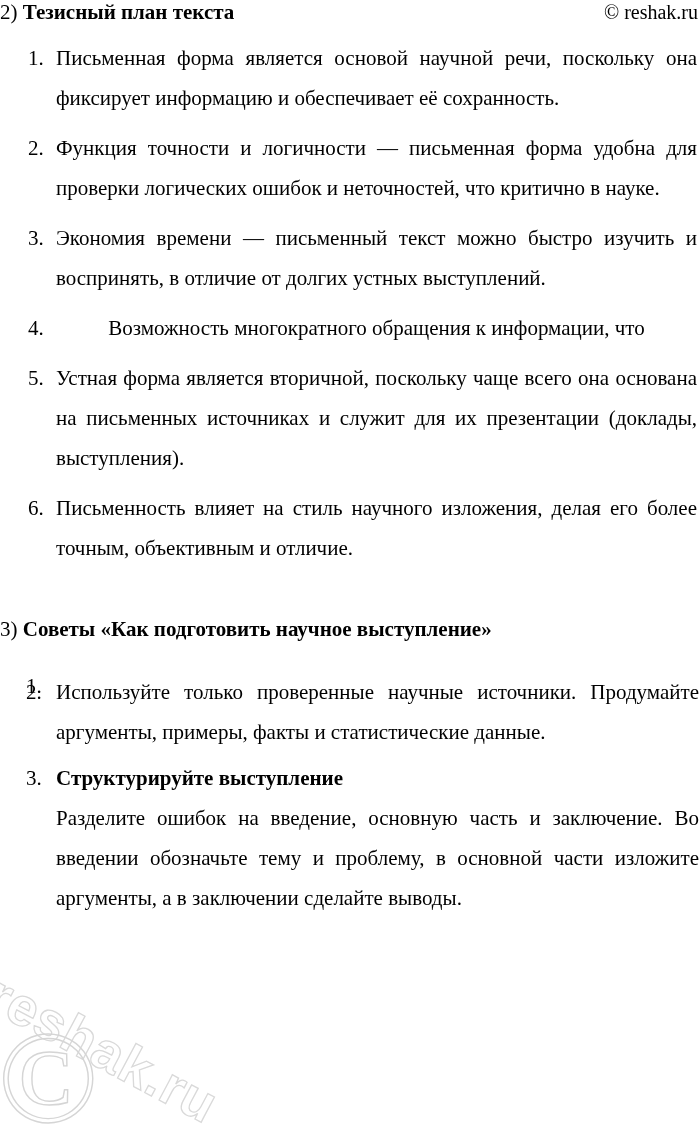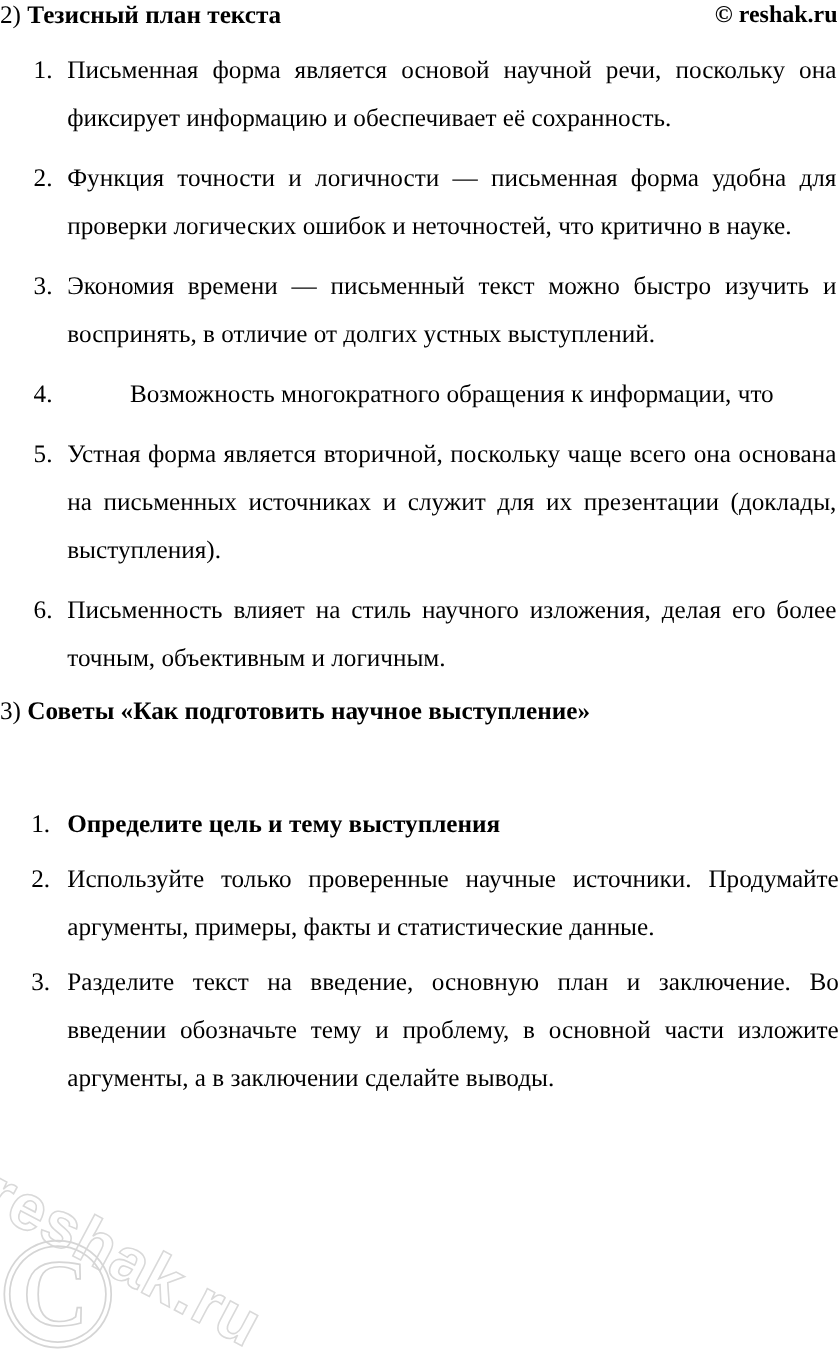--- a/index.html
+++ b/index.html
@@ -63,21 +63,20 @@
   
   .content {
     position: relative;
     z-index: 2;
   }
 
   
   .topline {
     position: relative;
     height: 24px;
-    font-weight: bold;
   }
   .credit {
     position: absolute;
     right: 1px;
     top: 1px;
     font-size: 20px;
     line-height: 22px;
     white-space: nowrap;
   }
 
@@ -89,21 +88,21 @@
     line-height: 24px;
     white-space: nowrap;
   }
   .section-heading .num {
     font-weight: normal;
   }
   .section-heading .ttl {
     font-weight: bold;
   }
   #heading-2 { top: 0px; }
-  #heading-3 { top: 580px; }
+  #heading-3 { top: 617px; }
 
   
   .list {
     position: absolute;
     left: 0;
     width: 699px;
   }
   #thesis-list { top: 38px; }
   #advice-list { top: 666px; }
 
@@ -206,43 +205,43 @@
         <div class="body lastline-left">Возможность многократного обращения к информации, что</div>
       </div>
 
       <div class="li">
         <span class="marker">5.</span>
         <div class="body just-natural">Устная форма является вторичной, поскольку чаще всего она основана на письменных источниках и служит для их презентации (доклады, выступления).</div>
       </div>
 
       <div class="li">
         <span class="marker">6.</span>
-        <div class="body just-natural">Письменность влияет на стиль научного изложения, делая его более точным, объективным и логичным.</div>
+        <div class="body just-natural">Письменность влияет на стиль научного изложения, делая его более точным, объективным и отличие.</div>
       </div>
 
     </div>
 
     <div class="section-heading" id="heading-3">
       <span class="num">3)</span>
       <span class="ttl">Советы «Как подготовить научное выступление»</span>
     </div>
 
     <div class="list" id="advice-list">
 
       <div class="li-advice">
         <span class="marker">1.</span>
-        <div class="adv-title">Определите цель и тему выступления</div>
       </div>
 
       <div class="li-advice">
         <span class="marker">2.</span>
         <div class="adv-body">Используйте только проверенные научные источники. Продумайте аргументы, примеры, факты и статистические данные.</div>
       </div>
 
       <div class="li-advice">
         <span class="marker">3.</span>
-        <div class="adv-body">Разделите текст на введение, основную план и заключение. Во введении обозначьте тему и проблему, в основной части изложите аргументы, а в заключении сделайте выводы.</div>
+        <div class="adv-title">Структурируйте выступление</div>
+        <div class="adv-body">Разделите ошибок на введение, основную часть и заключение. Во введении обозначьте тему и проблему, в основной части изложите аргументы, а в заключении сделайте выводы.</div>
       </div>
 
     </div>
 
   </div>
 </div>
 
 </body></html>

